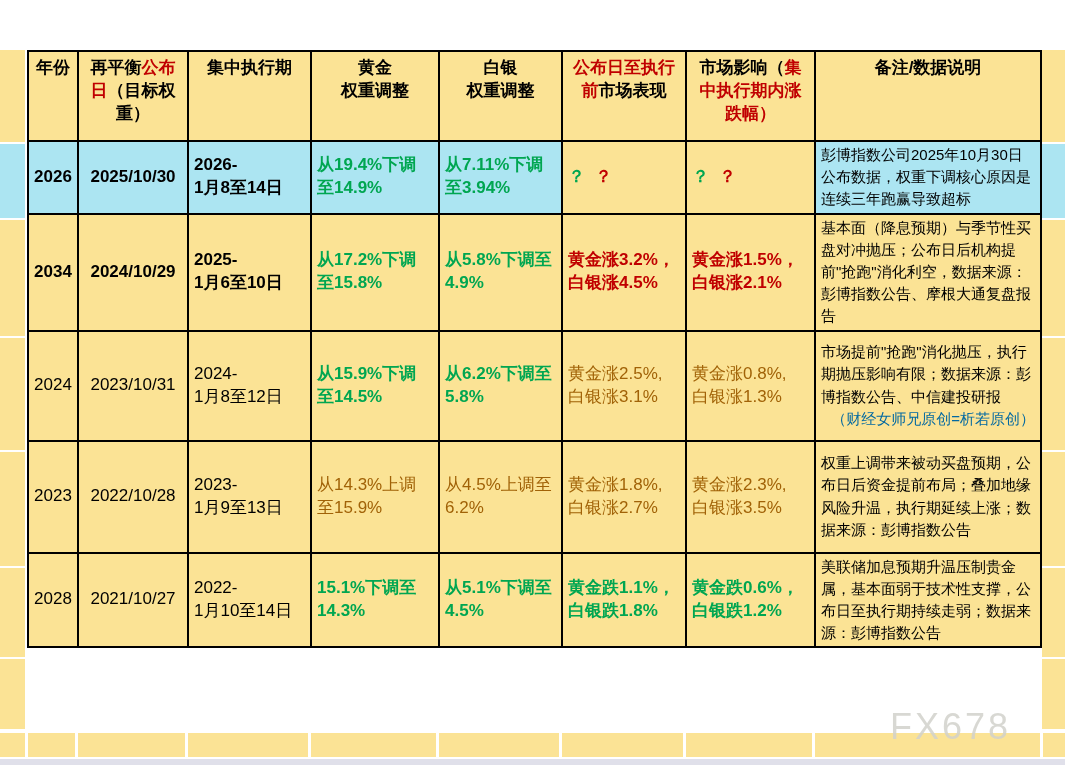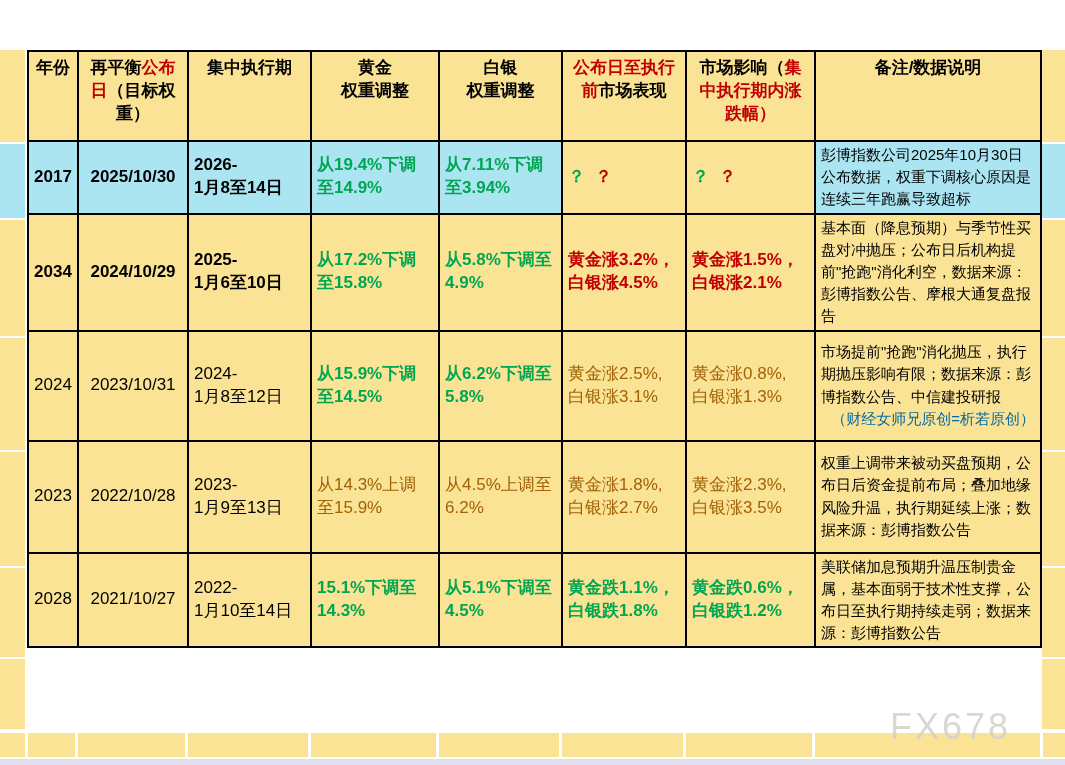--- a/index.html
+++ b/index.html
@@ -133,21 +133,21 @@
       <th><span>黄金
 权重调整</span></th>
       <th><span>白银
 权重调整</span></th>
       <th><span class="hred">公布日至执行前</span><span>市场表现</span></th>
       <th><span>市场影响（</span><span class="hred">集中执行期内涨跌幅）</span></th>
       <th><span>备注/数据说明</span></th>
     </tr>
 
     <tr class="row-2026" style="height:72px">
-      <td class="c-year">2017</td>
+      <td class="c-year">2026</td>
       <td class="c-ann">2025/10/30</td>
       <td class="c-per">2026-
 1月8至14日</td>
       <td class="c-gold green-b">从19.4%下调至14.9%</td>
       <td class="c-silver green-b">从7.11%下调至3.94%</td>
       <td class="c-pre ylw"><span class="green-b qmark-gap">？</span><span class="red-b">？</span></td>
       <td class="c-imp ylw"><span class="green-b qmark-gap">？</span><span class="red-b">？</span></td>
       <td class="c-note">彭博指数公司2025年10月30日公布数据，权重下调核心原因是连续三年跑赢导致超标</td>
     </tr>
 

